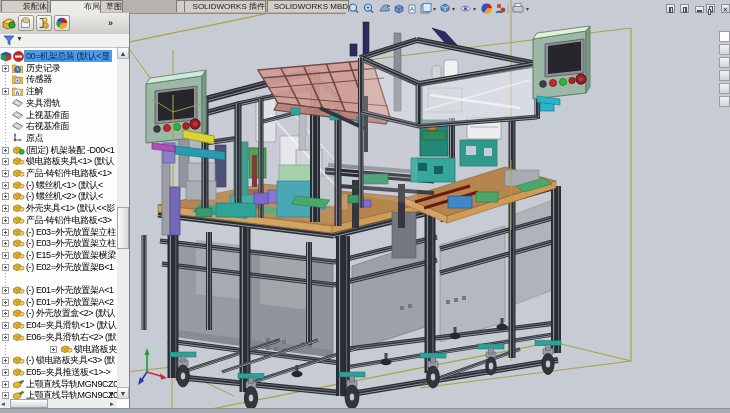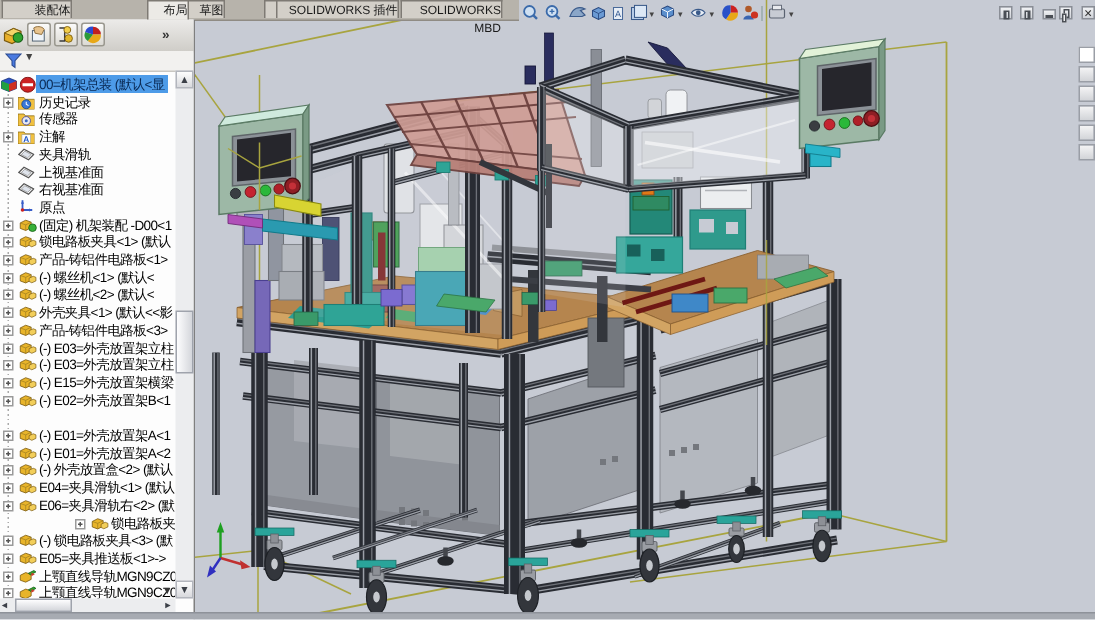--- a/index.html
+++ b/index.html
@@ -389,25 +389,25 @@
       <line x1="147" y1="372" x2="147" y2="351" stroke="#1ea020" stroke-width="1.6"></line>
       <polygon points="147,348 144.5,355 149.5,355" fill="#1ea020"></polygon>
       <line x1="147" y1="372" x2="164" y2="377" stroke="#c03030" stroke-width="1.6"></line>
       <polygon points="167,378 160,373.5 161,379.5" fill="#c03030"></polygon>
       <line x1="147" y1="372" x2="141" y2="381" stroke="#3030c0" stroke-width="1.6"></line>
       <polygon points="138,385 144,381 140,377" fill="#3030c0"></polygon>
 </svg>
 
 <div id="tabbar">
   <div class="tab" style="left:1px;width:47px;">装配体</div>
-  <div class="tab active" style="left:50px;width:28px;margin-left:48px;">布局</div>
-  <div class="tab" style="left:107px;width:43px;">草图</div>
+  <div class="tab active" style="left:50px;width:51px;">布局</div>
+  <div class="tab" style="left:80px;width:43px;">草图</div>
   <div class="tab" style="left:148px;width:44px;margin-left:28px;">评估</div>
   <div class="tab" style="left:184px;width:82px;">SOLIDWORKS 插件</div>
-  <div class="tab" style="left:267px;width:68px;">SOLIDWORKS MBD</div>
+  <div class="tab" style="left:267px;width:82px;">SOLIDWORKS MBD</div>
 </div>
 
 <div id="lp">
  <div id="lptools">
   <svg class="tbtn" style="left:1px;border:none;background:none" viewBox="0 0 16 16">
           <path d="M2 7 L8 4 L13 6 L13 11 L7 14 L2 12 Z" fill="#e8b02a" stroke="#7a5a10" stroke-width="0.8"></path>
           <path d="M2 7 L8 4 L13 6 L7 9 Z" fill="#f4d468" stroke="#7a5a10" stroke-width="0.6"></path>
           <circle cx="11" cy="10" r="3.2" fill="#2fa32f" stroke="#156015" stroke-width="0.7"></circle>
         </svg>
   <svg class="tbtn" style="left:18px" viewBox="0 0 16 16">

